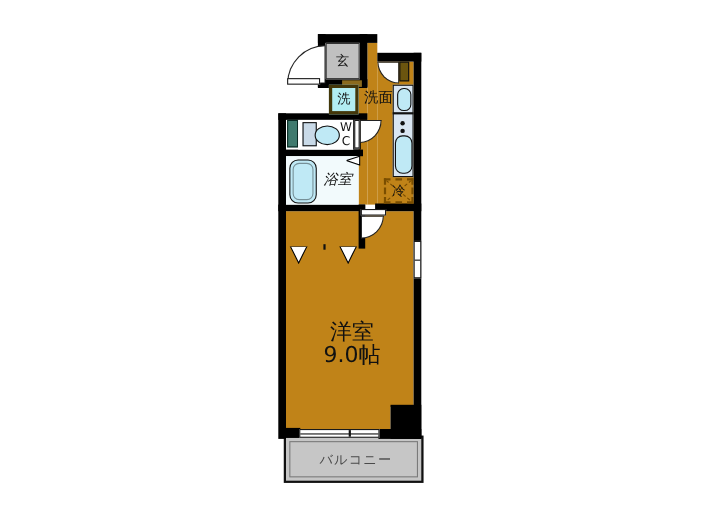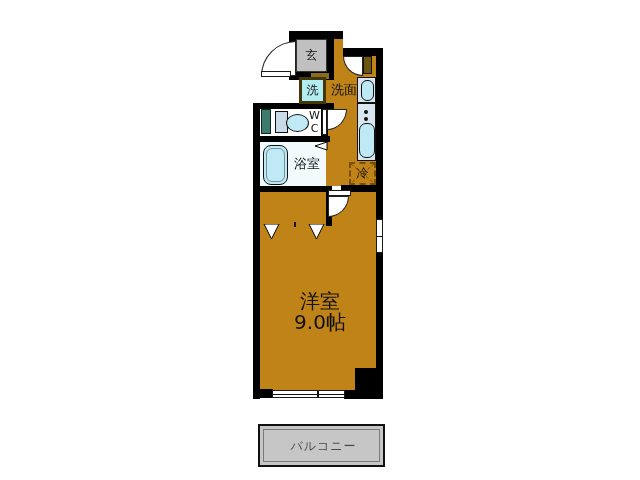--- a/index.html
+++ b/index.html
@@ -15,21 +15,21 @@
   
   .arc{background:#ffffff;border:1px solid #222;}
   .arc-tl{border-radius:100% 0 0 0;}
   .arc-bl{border-radius:0 0 0 100%;}
   .arc-br{border-radius:0 0 100% 0;}
   
   .genkan{background:#C0C0C0;border:1px solid #333;}
   
   .closet{background:#7D650E;border:2px solid #111;}
   
-  .balcony{background:#C6C6C6;border:2px solid #111;margin-top:28px;}
+  .balcony{background:#C6C6C6;border:2px solid #111;}
   .balcony-inner{border:1px solid #7a7a7a;background:transparent;}
   .counter{background:#D9E6F2;border:1px solid #111;}
   .teal{background:#3F7A6E;border:1px solid #0a2a24;}
   .fridge{border:2px dashed #7A4E00;color:#111;}
   .dot{background:#111;border-radius:50%;}
   .tub-inner{border:1px solid rgba(0,0,0,0.38);border-radius:6px;}
   .tick{background:#111;}
 </style>
 </head>
 <body>
@@ -90,21 +90,21 @@
     <div>C</div>
   </div>
 
   <div class="abs white-fix" style="left:322px;top:109px;width:5px;height:26px;"></div>
   <div class="abs arc arc-br" style="left:327px;top:109px;width:20px;height:21px;"></div>
 
   <div class="abs" style="left:260px;top:142px;width:66px;height:44px;background:#F2FAFC;"></div>
   <div class="abs cyan" style="left:263px;top:145px;width:25px;height:40px;border-radius:8px;">
     <div class="abs tub-inner" style="left:2px;top:2px;width:19px;height:34px;"></div>
   </div>
-  <div class="abs lbl" style="left:294px;top:157px;font-size:13px;">浴室</div>
+  <div class="abs lbl" style="left:294px;top:157px;font-size:13px;font-style:italic;">浴室</div>
   <svg class="abs" style="left:315px;top:141px;" width="13" height="10" viewBox="0 0 13 10">
     <polygon points="0,5 12,1 12,9" fill="#ffffff" stroke="#000000" stroke-width="1"></polygon>
   </svg>
 
   <svg class="abs" style="left:263px;top:224px;" width="17" height="17" viewBox="0 0 17 17">
     <polygon points="1,0 16,0 8.5,15" fill="#ffffff" stroke="#000000" stroke-width="1"></polygon>
   </svg>
   <svg class="abs" style="left:308px;top:224px;" width="17" height="17" viewBox="0 0 17 17">
     <polygon points="1,0 16,0 8.5,15" fill="#ffffff" stroke="#000000" stroke-width="1"></polygon>
   </svg>

